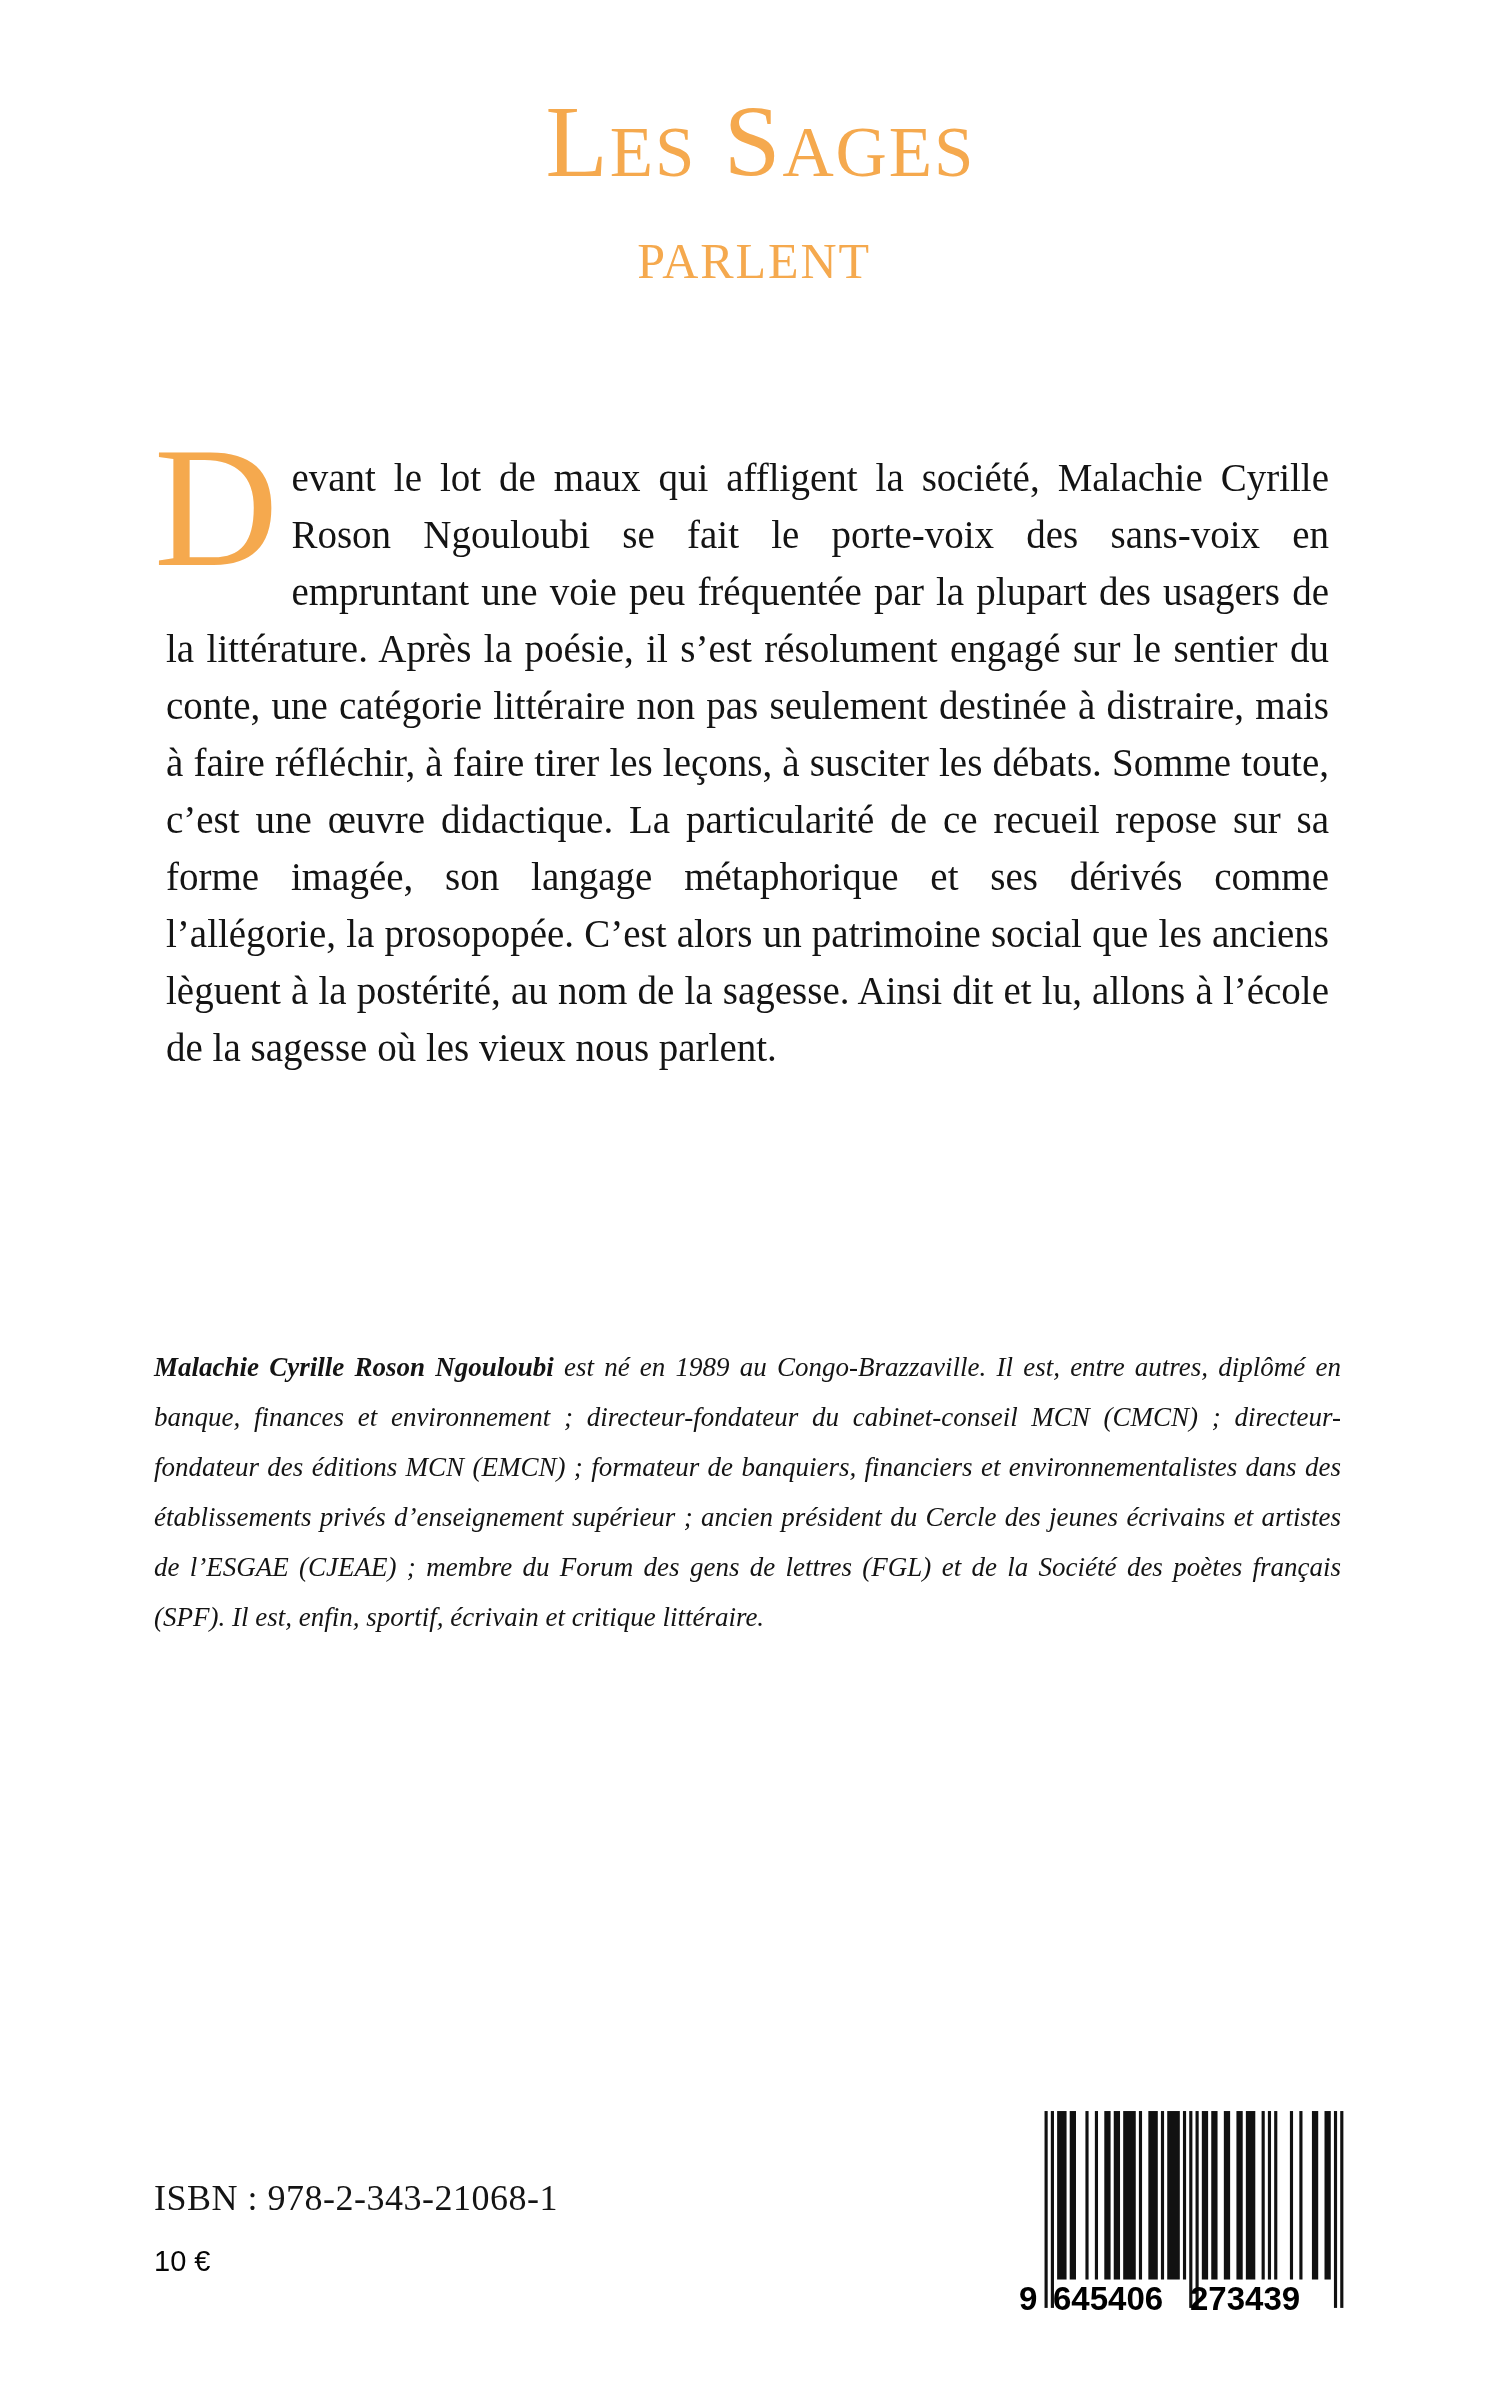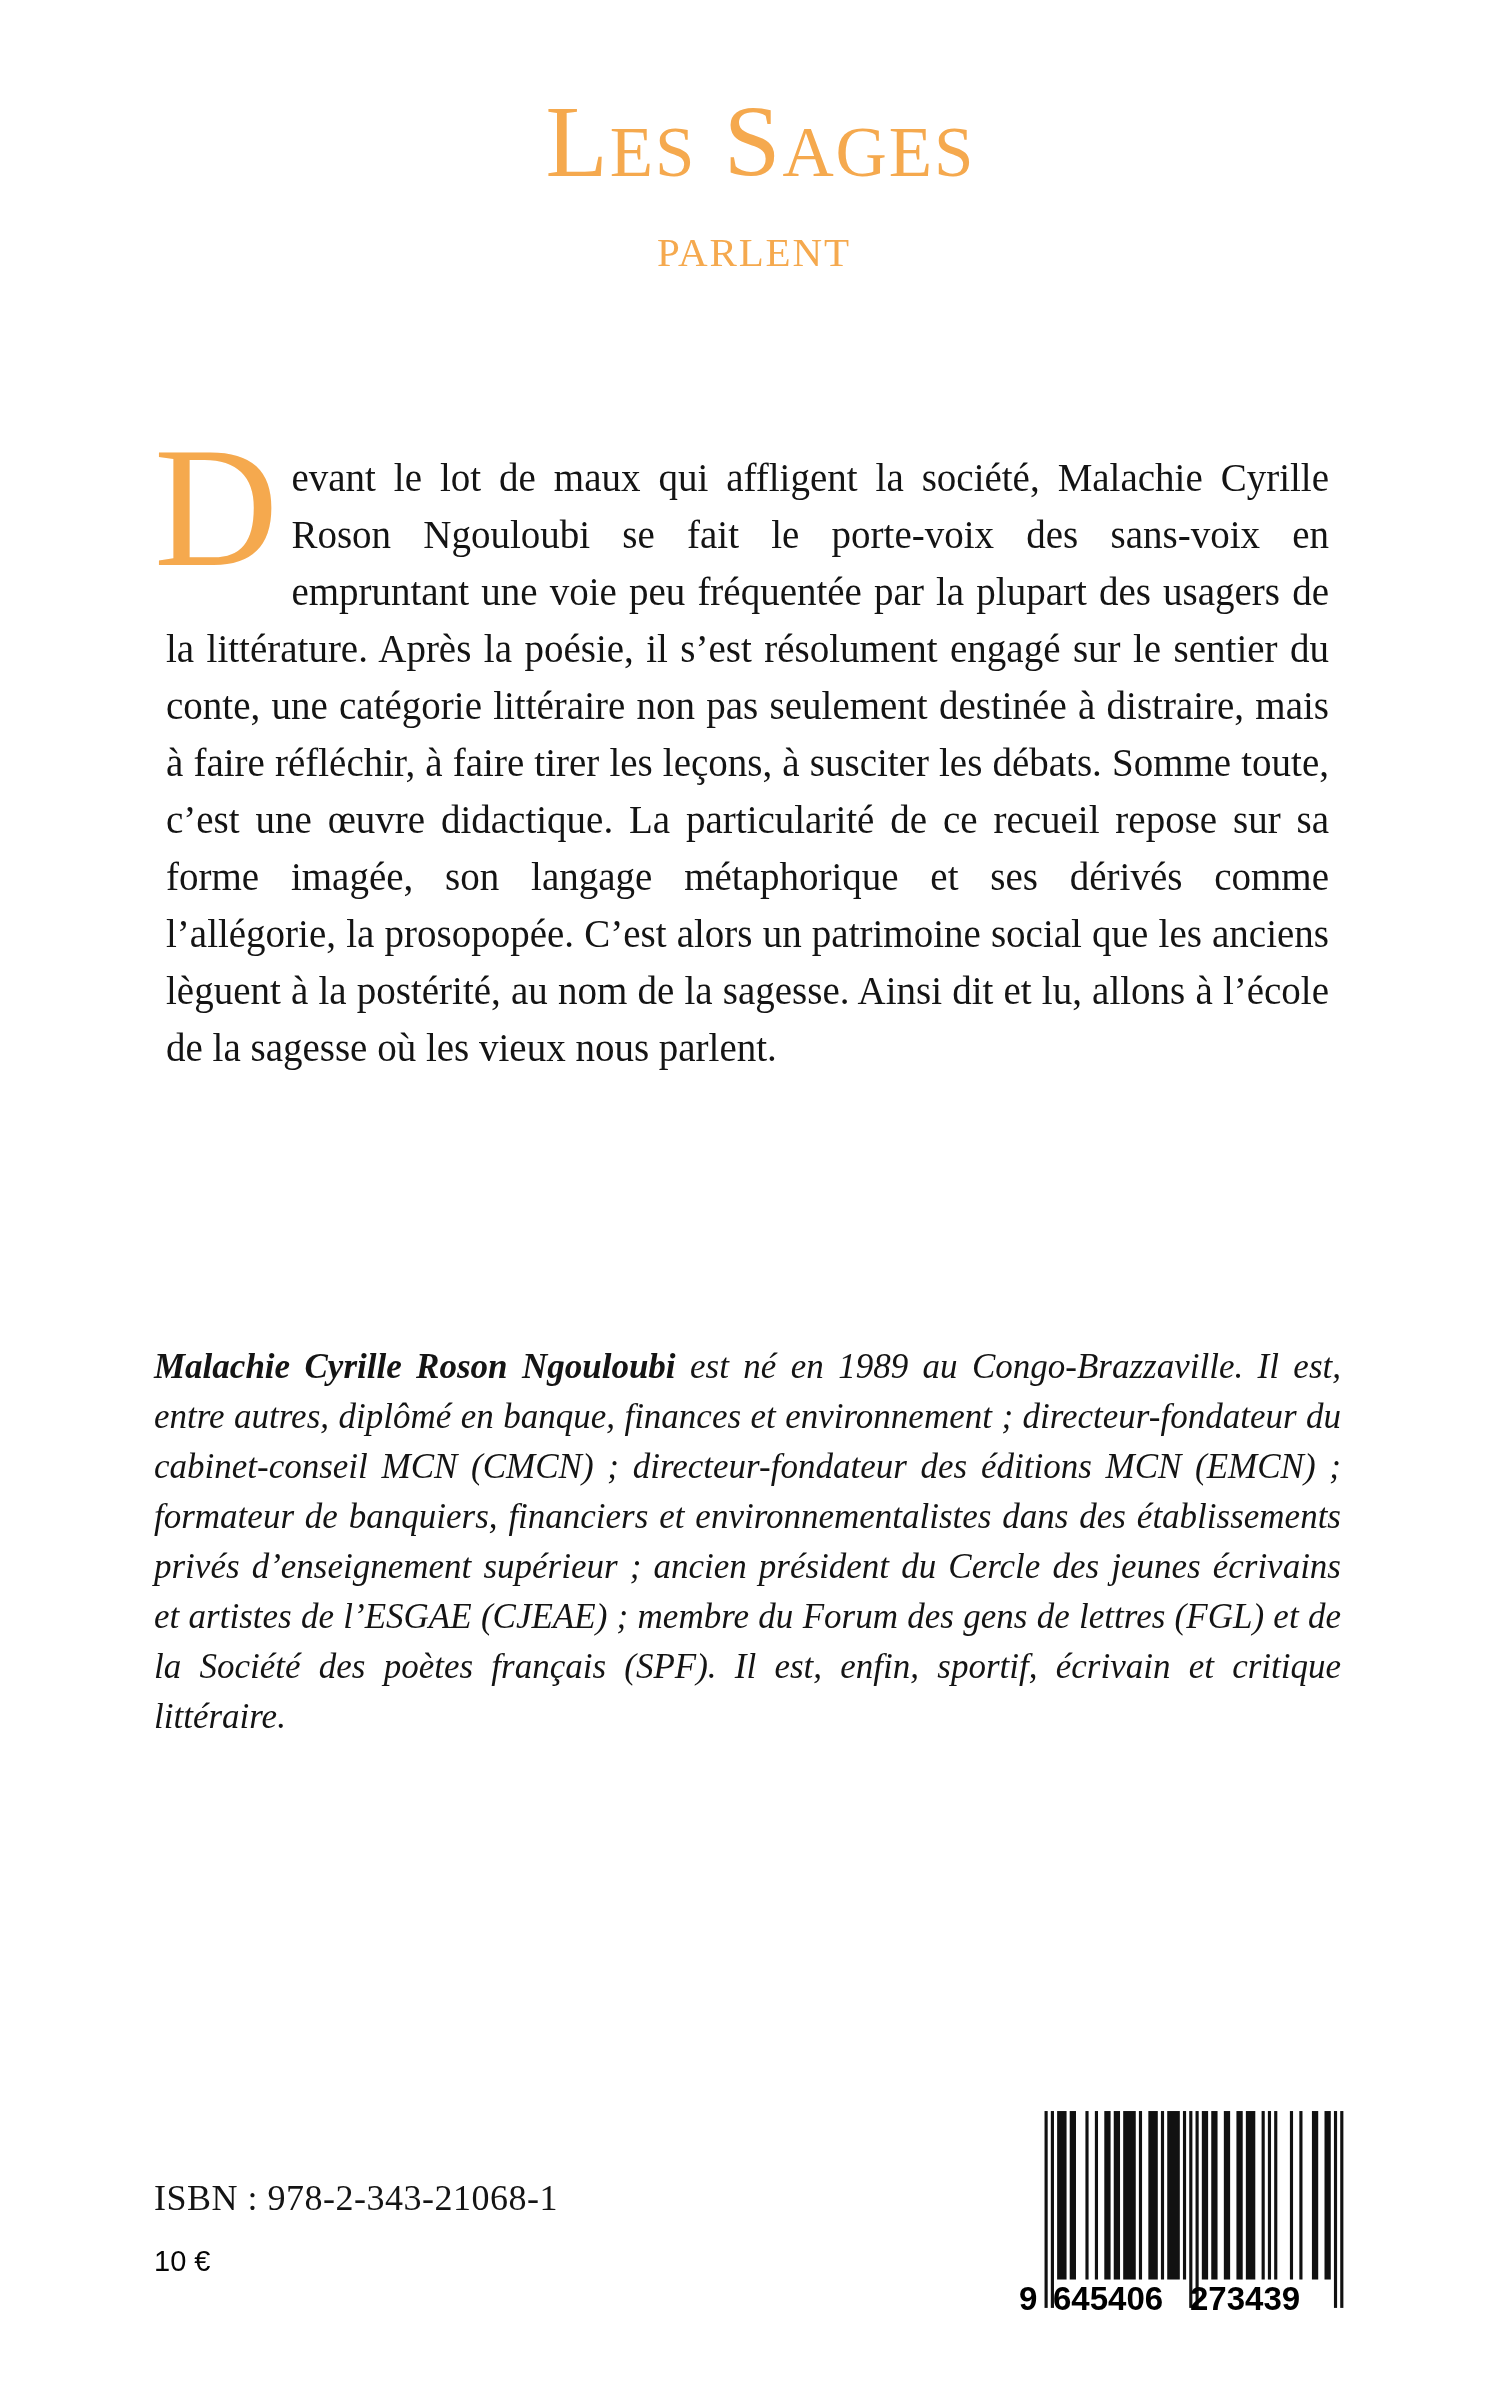--- a/index.html
+++ b/index.html
@@ -38,21 +38,21 @@
     white-space: nowrap;
   }
 
   .title-line-1 {
     font-size: 102px;
     margin-bottom: 24.6px;
     padding-left: 13px;
   }
 
   .title-line-2 {
-    font-size: 58px;
+    font-size: 72px;
     text-align: center;
   }
 
   
   .blurb {
     position: absolute;
     left: 154px;
     top: 437px;
     width: 1187px;
     text-align: justify;
@@ -79,21 +79,21 @@
   }
 
   
   .bio {
     position: absolute;
     left: 154px;
     top: 1342px;
     width: 1187px;
     text-align: justify;
     font-style: italic;
-    font-size: 35px;
+    font-size: 27px;
     line-height: 50px;
     color: #141414;
   }
 
   .bio p { margin: 0; }
 
   .bio .author-name {
     font-weight: bold;
     font-style: italic;
   }

